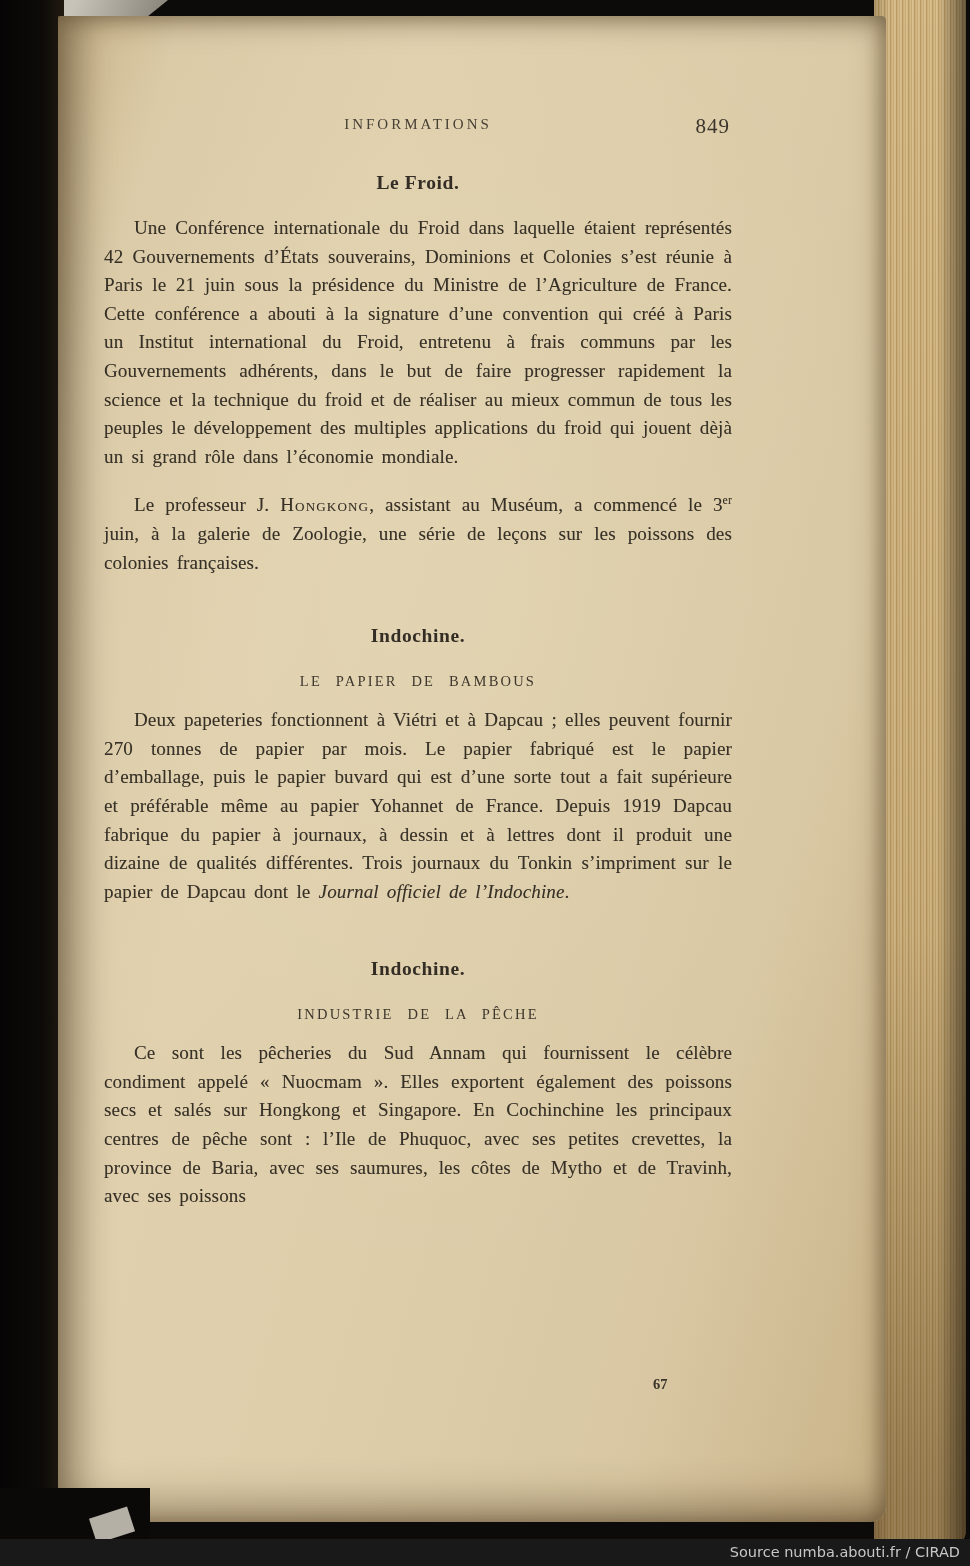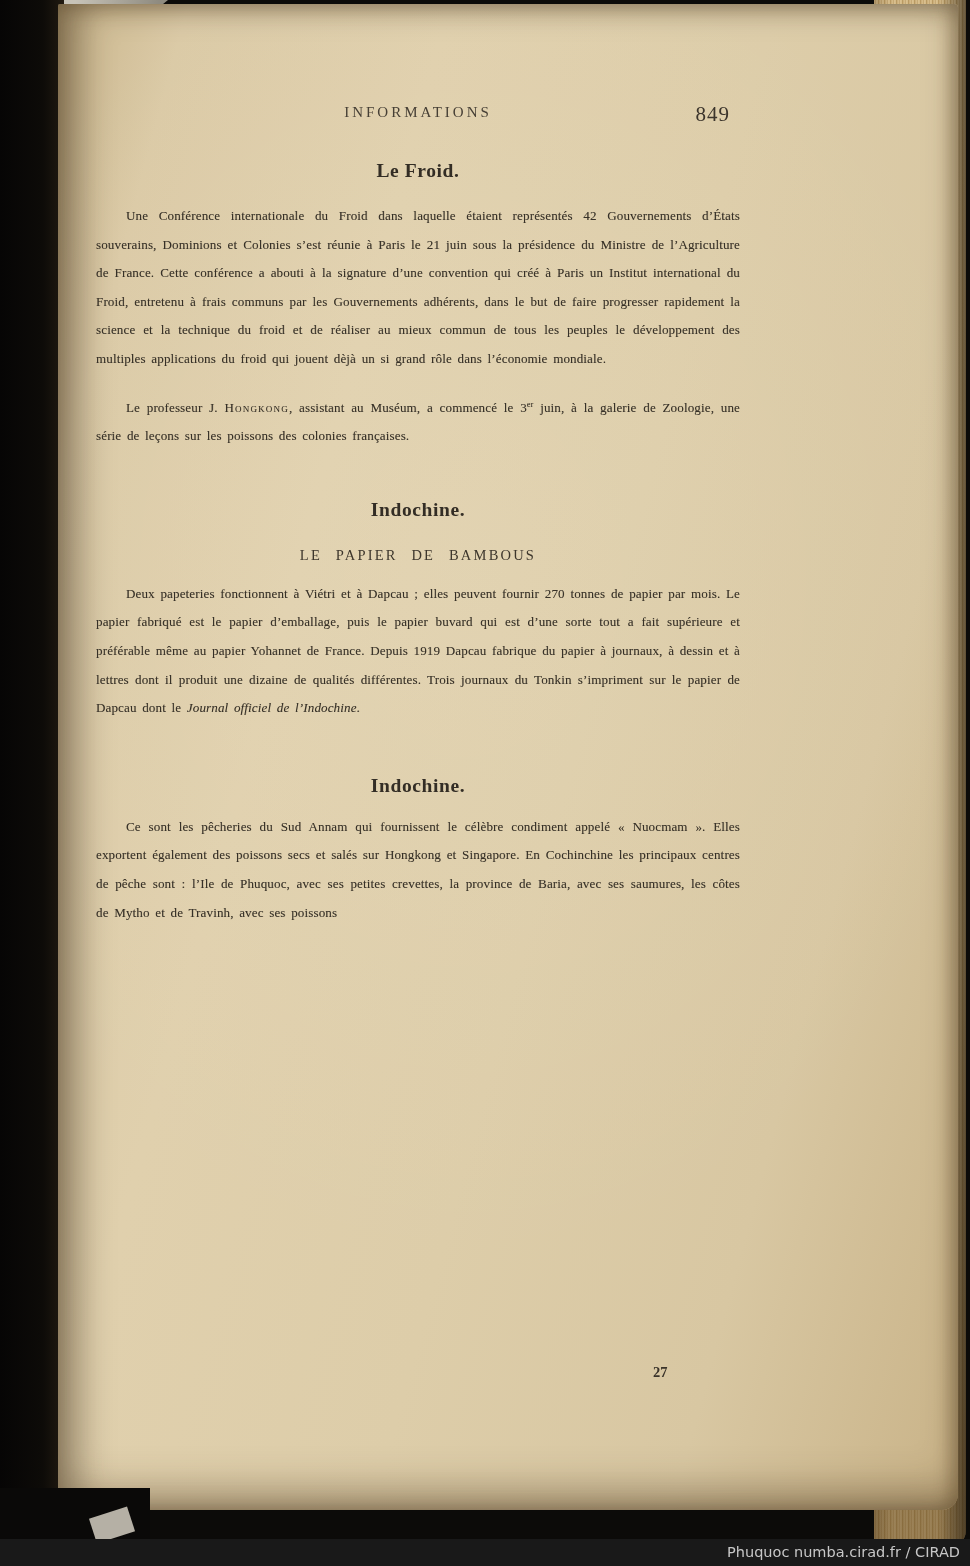--- a/index.html
+++ b/index.html
@@ -33,21 +33,21 @@
   }
   .cover-bottom{
     position:absolute;left:0;bottom:0;width:150px;height:78px;background:#0a0908;
   }
   .slip-bottom{
     position:absolute;left:92px;bottom:28px;width:40px;height:26px;
     background:#b5b0a5;transform:rotate(-18deg);
   }
   
   .page{
-    position:absolute;left:58px;top:4px;width:900px;height:1506px;
+    position:absolute;left:58px;top:16px;width:828px;height:1506px;
     background:
       radial-gradient(115% 85% at 45% 38%, rgba(255,250,235,0.10), rgba(0,0,0,0) 55%),
       linear-gradient(105deg,#c9b58c 0%,#dbcaa6 10%,#e0d0ad 30%,#ddcda9 55%,#d8c7a2 78%,#c9b388 100%);
     box-shadow:
       inset 22px 0 34px rgba(40,25,10,0.35),
       inset -8px 0 16px rgba(70,45,18,0.28),
       inset 0 -26px 36px rgba(70,48,18,0.25),
       inset 0 10px 18px rgba(90,65,30,0.12);
     border-radius:2px 4px 16px 3px;
   }
@@ -62,22 +62,22 @@
   }
   .heading{
     margin:0;text-align:center;font-size:19.5px;font-weight:700;color:#332d25;
     letter-spacing:0.6px;
   }
   .subheading{
     margin:0;text-align:center;font-size:14.5px;font-weight:400;color:#3d362c;
     letter-spacing:2.2px;word-spacing:8px;
   }
   .para{
-    margin:8px;text-align:justify;text-indent:30px;
-    font-size:13px;line-height:28.6px;color:#363027;
+    margin:16px;text-align:justify;text-indent:30px;
+    font-size:19px;line-height:28.6px;color:#363027;
     word-spacing:0.17em;letter-spacing:0.15px;
     text-shadow:0.3px 0.3px 0 rgba(55,45,32,0.28);
   }
   .mt-head1{margin-top:30px;}
   .mt-para1{margin-top:20px;}
   .mt-head2{margin-top:40px;}
   .mt-head3{margin-top:48px;}
   .mt-sub{margin-top:26px;}
   .mt-para-s{margin-top:16px;}
   .mt-head4{margin-top:52px;}
@@ -117,26 +117,27 @@
       <h2 class="heading mt-head1">Le Froid.</h2>
       <p class="para mt-para1">Une Conférence internationale du Froid dans laquelle étaient représentés 42 Gouvernements d’États souverains, Dominions et Colonies s’est réunie à Paris le 21 juin sous la présidence du Ministre de l’Agriculture de France. Cette conférence a abouti à la signature d’une convention qui créé à Paris un Institut international du Froid, entretenu à frais communs par les Gouvernements adhérents, dans le but de faire progresser rapidement la science et la technique du froid et de réaliser au mieux commun de tous les peuples le développement des multiples applications du froid qui jouent dèjà un si grand rôle dans l’économie mondiale.</p>
 
       <p class="para mt-para1"><span>Le professeur J. </span><span class="sc">Hongkong</span><span>, assistant au Muséum, a commencé le 3</span><sup>er</sup><span> juin, à la galerie de Zoologie, une série de leçons sur les poissons des colonies françaises.</span></p>
 
       <h2 class="heading mt-head3">Indochine.</h2>
       <div class="subheading mt-sub">LE PAPIER DE BAMBOUS</div>
       <p class="para mt-para-s"><span>Deux papeteries fonctionnent à Viétri et à Dapcau ; elles peuvent fournir 270 tonnes de papier par mois. Le papier fabriqué est le papier d’emballage, puis le papier buvard qui est d’une sorte tout a fait supérieure et préférable même au papier Yohannet de France. Depuis 1919 Dapcau fabrique du papier à journaux, à dessin et à lettres dont il produit une dizaine de qualités différentes. Trois journaux du Tonkin s’impriment sur le papier de Dapcau dont le </span><span class="it">Journal officiel de l’Indochine</span><span>.</span></p>
 
       <h2 class="heading mt-head4">Indochine.</h2>
+      <div class="subheading mt-sub">INDUSTRIE DE LA PÊCHE</div>
       <p class="para mt-para-s">Ce sont les pêcheries du Sud Annam qui fournissent le célèbre condiment appelé « Nuocmam ». Elles exportent également des poissons secs et salés sur Hongkong et Singapore. En Cochinchine les principaux centres de pêche sont : l’Ile de Phuquoc, avec ses petites crevettes, la province de Baria, avec ses saumures, les côtes de Mytho et de Travinh, avec ses poissons</p>
 
-      <div class="footer-number">27</div>
+      <div class="footer-number">67</div>
     </div>
   </div>
 
   <div class="cover-bottom"></div>
   <div class="slip-bottom"></div>
 
   <div class="source-bar">
-    <span>Phuquoc numba.cirad.fr / CIRAD</span>
+    <span>Source numba.abouti.fr / CIRAD</span>
   </div>
 
 </div>
 
 </body></html>

